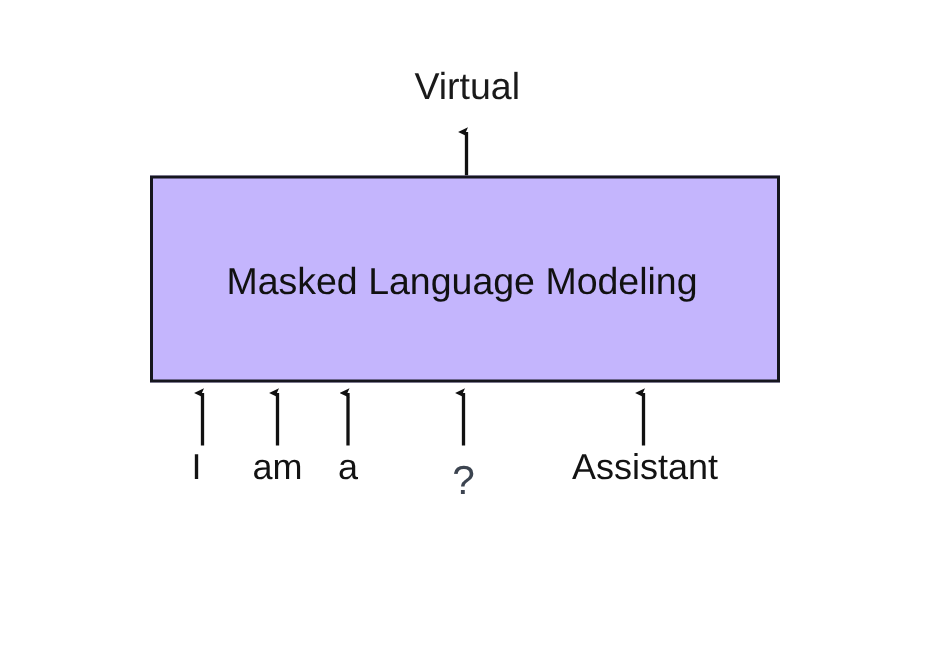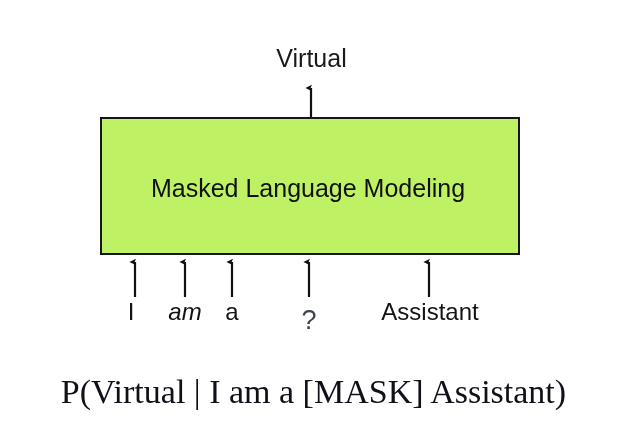--- a/index.html
+++ b/index.html
@@ -33,21 +33,21 @@
   .out-label > span {
     position: relative;
     left: -2px;
   }
   .mlm-box {
     position: absolute;
     left: 100px;
     top: 117px;
     width: 420px;
     height: 138px;
-    background: #bef264;
+    background: #c4b5fd;
     border: 2px solid #16161e;
     box-sizing: border-box;
     display: flex;
     align-items: center;
     justify-content: center;
   }
   .mlm-box-label {
     font-family: "Liberation Sans", sans-serif;
     font-size: 25px;
     color: #111111;
@@ -123,20 +123,19 @@
     <g>
       <line x1="429" y1="297" x2="429" y2="262" stroke="#111111" stroke-width="2.2" marker-end="url(#arrowhead)"></line>
     </g>
   </svg>
 
   <div class="mlm-box">
     <div class="mlm-box-label">Masked Language Modeling</div>
   </div>
 
   <div class="token-label" style="left:131px; top:299px;">I</div>
-  <div class="token-label" style="left:185px; top:299px;font-style:italic;">am</div>
+  <div class="token-label" style="left:185px; top:299px;">am</div>
   <div class="token-label" style="left:232px; top:299px;">a</div>
   <div class="token-label mask-token" style="left:309px; top:307px;">?</div>
   <div class="token-label" style="left:430px; top:299px;text-align:center;">Assistant</div>
 
-  <div class="formula">P(Virtual | I am a [MASK] Assistant)</div>
 
 </div>
 
 </body></html>

